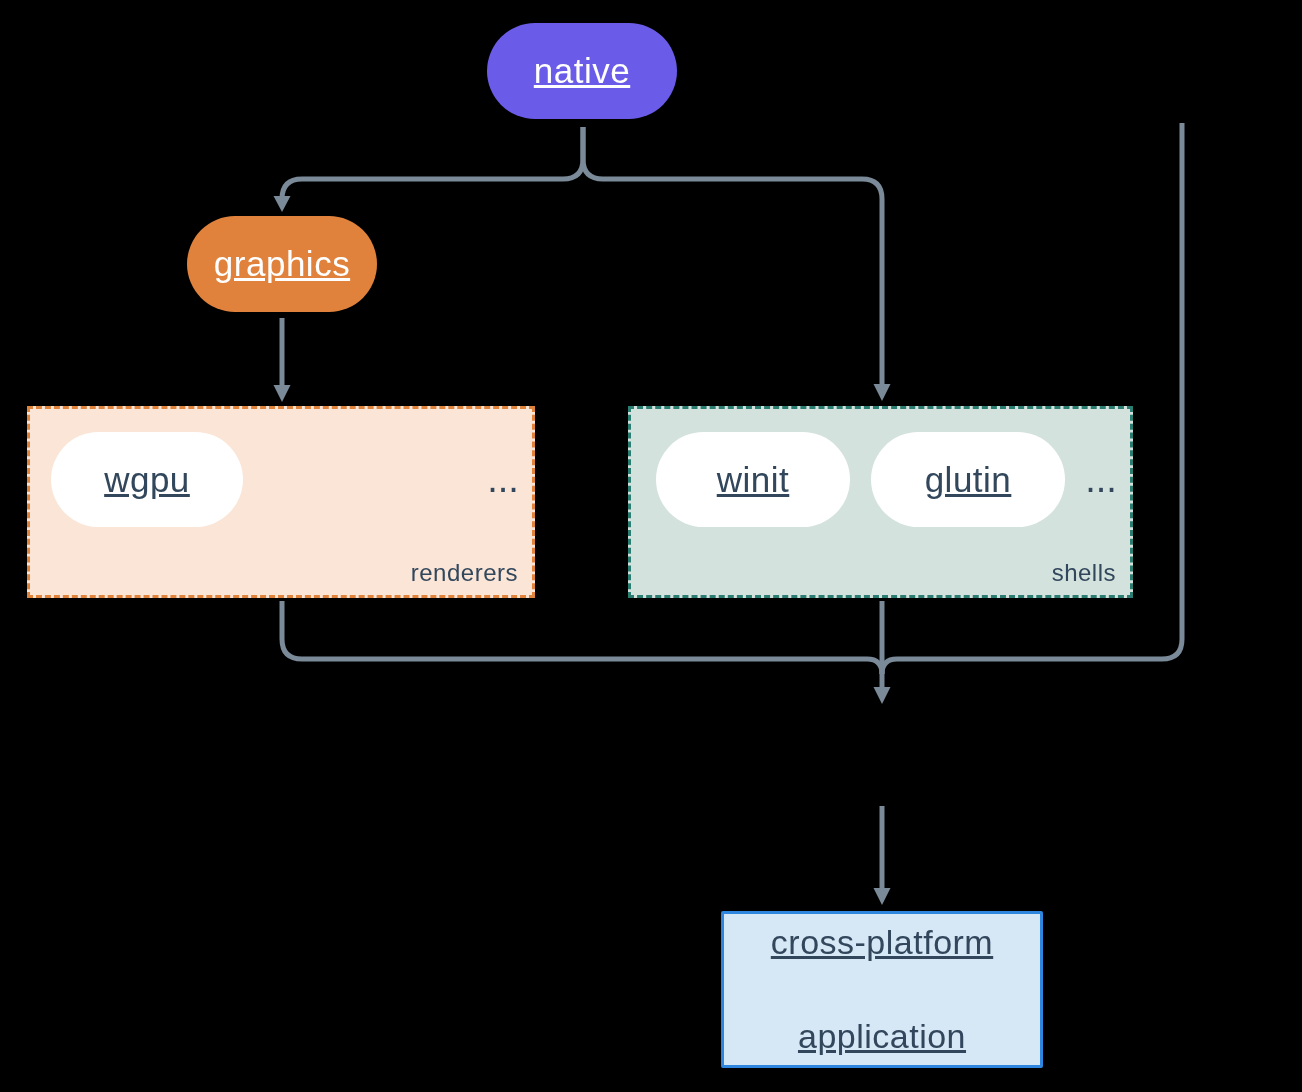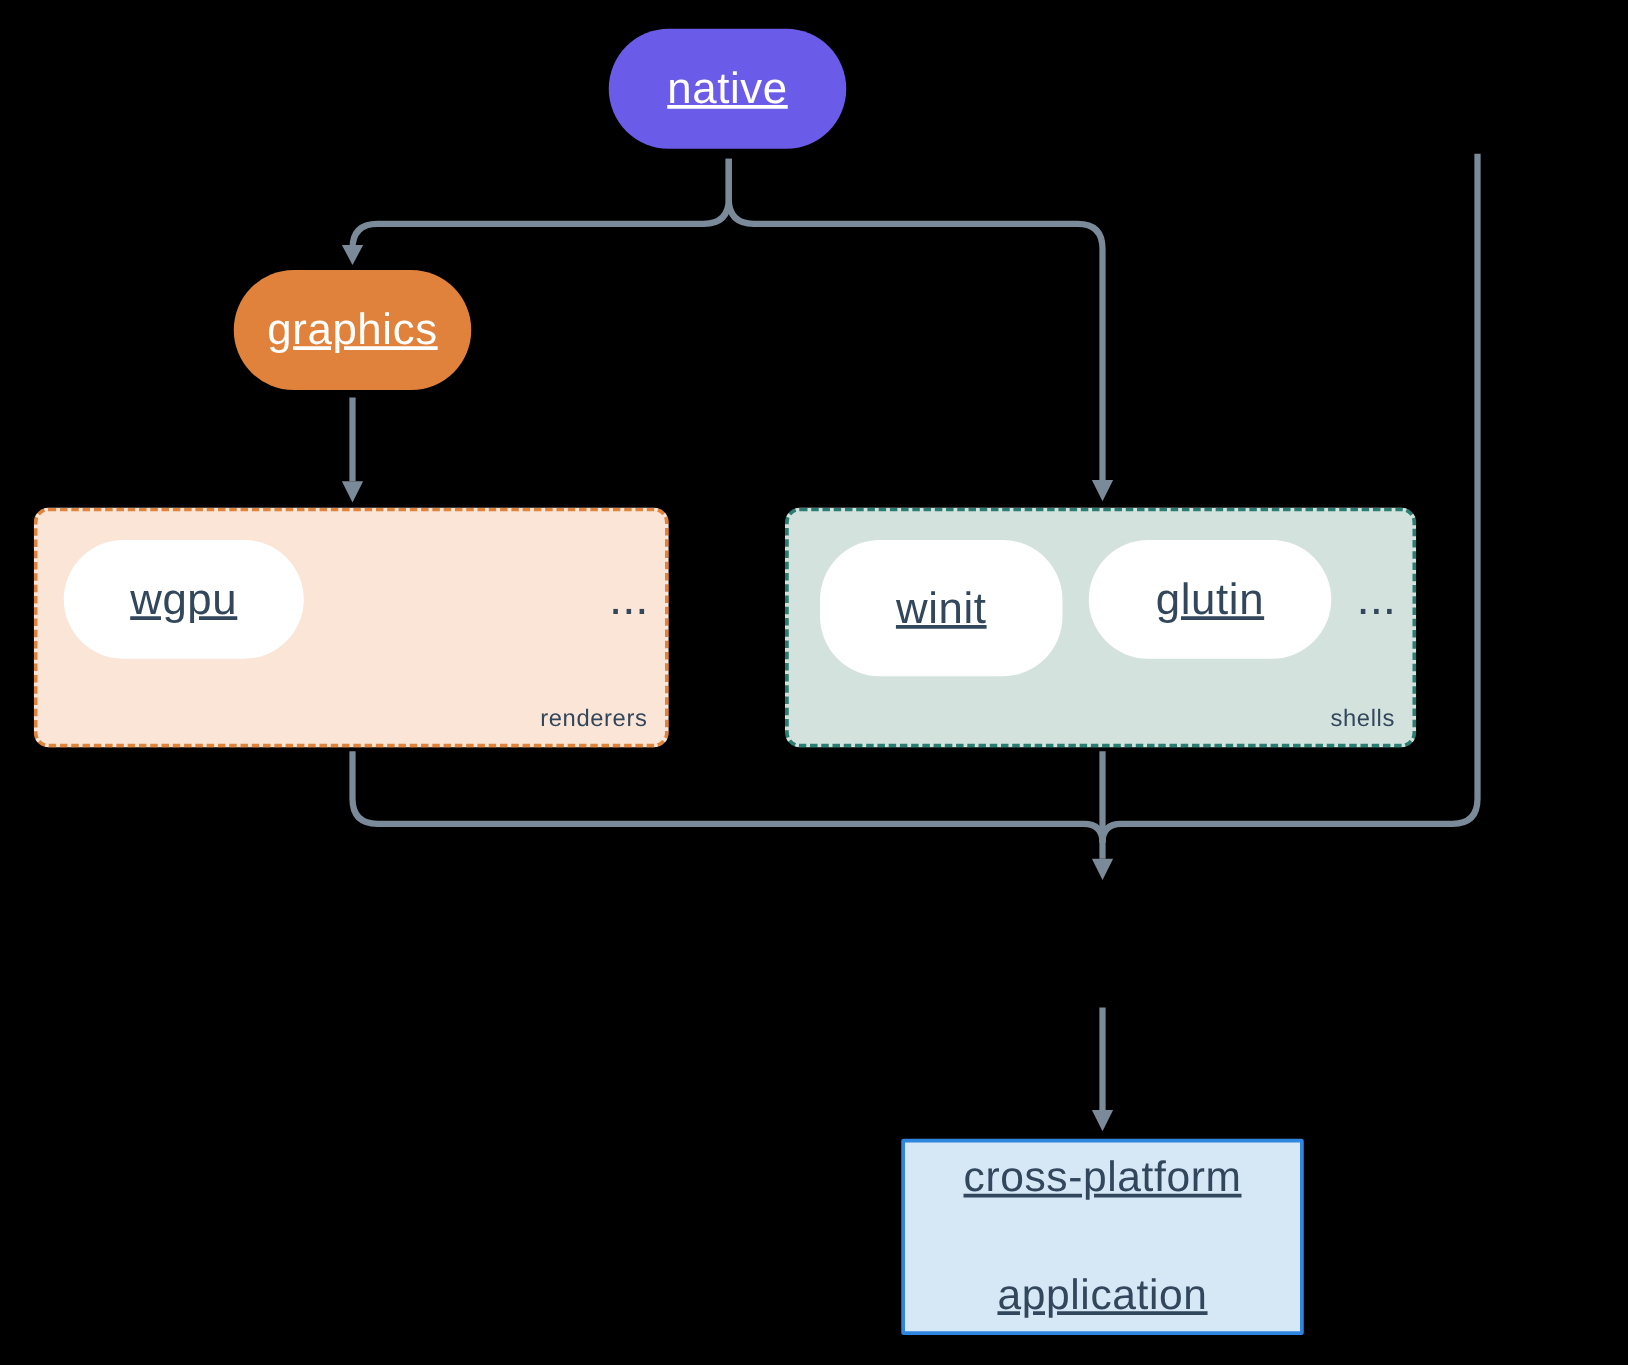--- a/index.html
+++ b/index.html
@@ -45,21 +45,21 @@
     letter-spacing: 0.5px;
   }
   .pill-purple { background: #6A5CE8; color: #FFFFFF; }
   .pill-orange { background: #E0823C; color: #FFFFFF; }
   .pill-blue   { background: #2E89DA; color: #FFFFFF; }
   .pill-white  { background: #FFFFFF; color: #32475C; }
   .group {
     position: absolute;
     z-index: 2;
     box-sizing: border-box;
-    border-radius: 12px;
+    border-radius: 0;
   }
   .group-renderers {
     left: 27px; top: 406px; width: 508px; height: 192px;
     background: #FAE5D6;
     border: 3px dashed #E0833D;
   }
   .group-shells {
     left: 628px; top: 406px; width: 505px; height: 192px;
     background: #D4E2DD;
     border: 3px dashed #2B7D72;
@@ -72,21 +72,21 @@
     line-height: 95px;
     font-size: 38px;
     color: #32475C;
     text-align: center;
     width: 50px;
   }
   .group-label {
     position: absolute;
     right: 14px;
     bottom: 8px;
-    font-size: 19px;
+    font-size: 24px;
     color: #32475C;
     letter-spacing: 0.5px;
   }
   .app-box {
     left: 721px; top: 911px; width: 322px; height: 157px;
     background: #D6E7F6;
     border: 3px solid #2E86DE;
     border-radius: 2px;
     flex-direction: column;
     color: #32475C;
@@ -97,21 +97,21 @@
     gap: 47px;
   }
   
   .n-native   { left: 487px;  top: 23px;  width: 190px; height: 96px; }
   .n-web      { left: 1087px; top: 24px;  width: 190px; height: 95px; }
   .n-graphics { left: 187px;  top: 216px; width: 190px; height: 96px; }
   .n-iced     { left: 787px;  top: 708px; width: 190px; height: 94px; }
   .n-wgpu   { left: 21px;  top: 23px; width: 192px; height: 95px; }
   .n-glow   { left: 236px; top: 23px; width: 194px; height: 95px; }
   .e-renderers { left: 448px; }
-  .n-winit  { left: 25px;  top: 23px; width: 194px; height: 109px; justify-content: center; }
+  .n-winit  { left: 25px;  top: 23px; width: 194px; height: 95px; justify-content: center; }
   .n-glutin { left: 240px; top: 23px; width: 194px; height: 95px; }
   .e-shells { left: 445px; }
 </style>
 </head>
 <body>
 
 <div class="canvas">
 
   <svg class="edges" width="1302" height="1092" viewBox="0 0 1302 1092">
 

